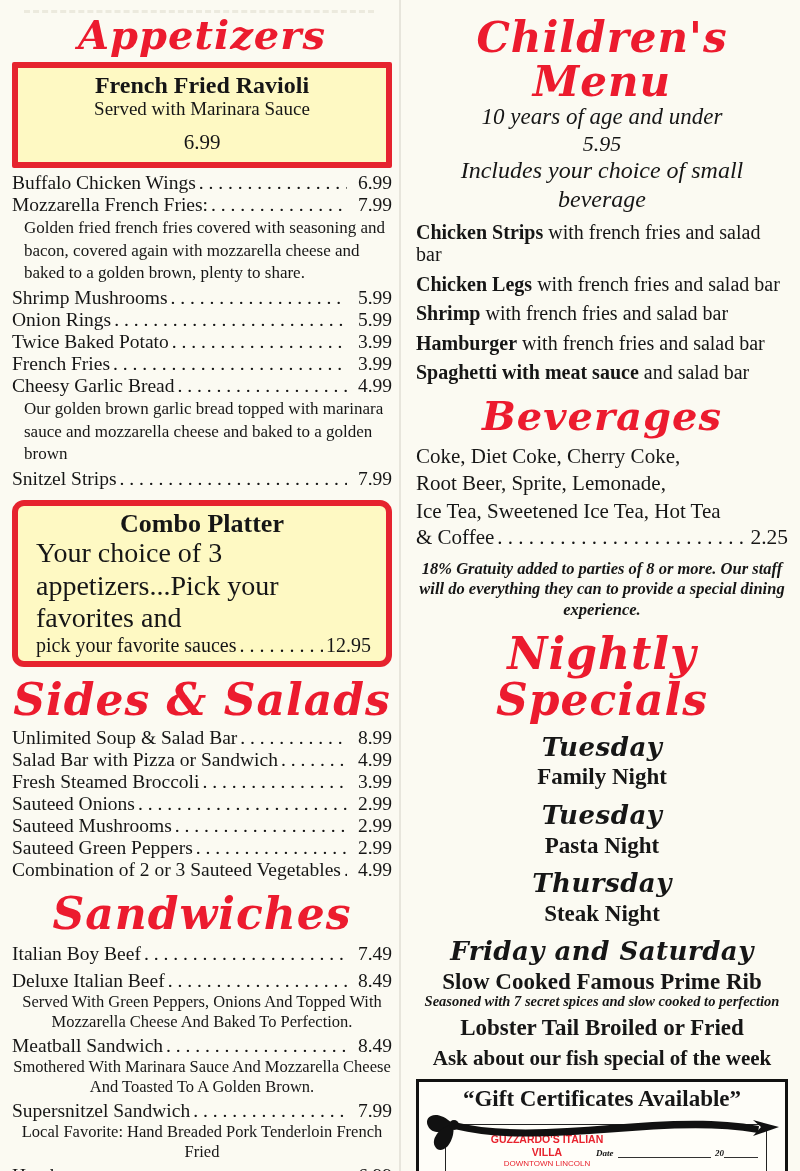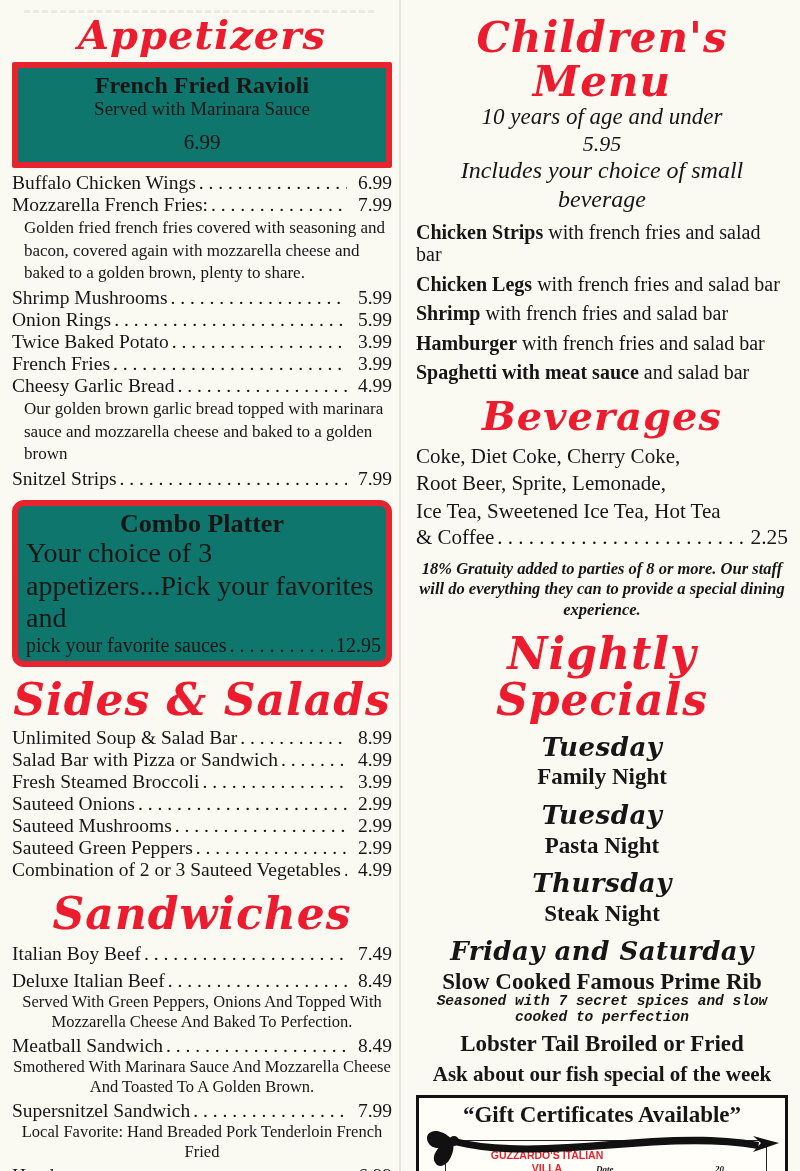--- a/index.html
+++ b/index.html
@@ -23,22 +23,22 @@
     letter-spacing:1px;
   }
   .h-appetizers { font-size:40px; margin-top:8px !important; }
   .h-sides      { font-size:44px; margin-top:10px !important; }
   .h-sandwiches { font-size:44px; margin-top:10px !important; }
   .h-children   { font-size:42px; margin-top:10px !important; }
   .h-beverages  { font-size:40px; margin-top:12px !important; }
   .h-specials   { font-size:44px; margin-top:10px !important; }
 
   .pinkbox {
-    background:#0f766e; border:6px solid #e6232e; border-radius:2px;
-    box-sizing:border-box; margin:6px 0 4px 0; padding:4px 8px;
+    background:#fef9c3; border:6px solid #e6232e; border-radius:2px;
+    box-sizing:border-box; margin:6px 0 4px 0; padding:4px 18px;
   }
   .fb-title { font-weight:bold; font-size:24px; text-align:center; line-height:1.1; }
   .fb-sub   { font-size:19px; text-align:center; line-height:1.2; }
   .fb-price { font-size:21px; text-align:center; margin-top:9px; padding-bottom:3px;}
 
   .mi { display:flex; align-items:baseline; font-size:19.5px; line-height:1.13; }
   .mi .n { white-space:nowrap; }
   .mi .dots { flex:1 1 auto; overflow:hidden; white-space:nowrap; margin:0 3px; }
   .mi .dots::after { content:" . . . . . . . . . . . . . . . . . . . . . . . . . . . . . . . . . . . . . . . . . . . . . . . . . . . . . . . . . ."; }
   .mi .p { min-width:42px; text-align:right; white-space:nowrap; }
@@ -63,21 +63,21 @@
     text-align:center; margin-top:9px;
   }
 
   .day {
     font-family:"DejaVu Serif", serif; font-style:italic; font-weight:600;
     font-size:26px; text-align:center; line-height:1.1; margin-top:10px;
     letter-spacing:0.5px;
   }
   .night { font-weight:bold; font-size:23px; text-align:center; line-height:1.15; margin-top:3px; }
   .prime { font-weight:bold; font-size:23px; text-align:center; line-height:1.05; margin-top:4px; }
-  .prime-sub { font-weight:bold; font-style:italic; font-size:14.5px; text-align:center; line-height:1.1;font-family:Liberation Mono, monospace; }
+  .prime-sub { font-weight:bold; font-style:italic; font-size:14.5px; text-align:center; line-height:1.1; }
   .lobster { font-weight:bold; font-size:23px; text-align:center; margin-top:5px; }
   .fish { font-weight:bold; font-size:21px; text-align:center; margin-top:5px; }
 
   .giftbox {
     position:relative; border:3px solid #111; background:#fefdf8;
     margin-top:8px; height:146px; box-sizing:border-box;
   }
   .gift-title { font-weight:bold; font-size:23px; text-align:center; margin-top:4px; position:relative; z-index:2;}
   .ribbon { position:absolute; left:4px; top:26px; width:360px; height:48px; z-index:1; }
   .cert {

